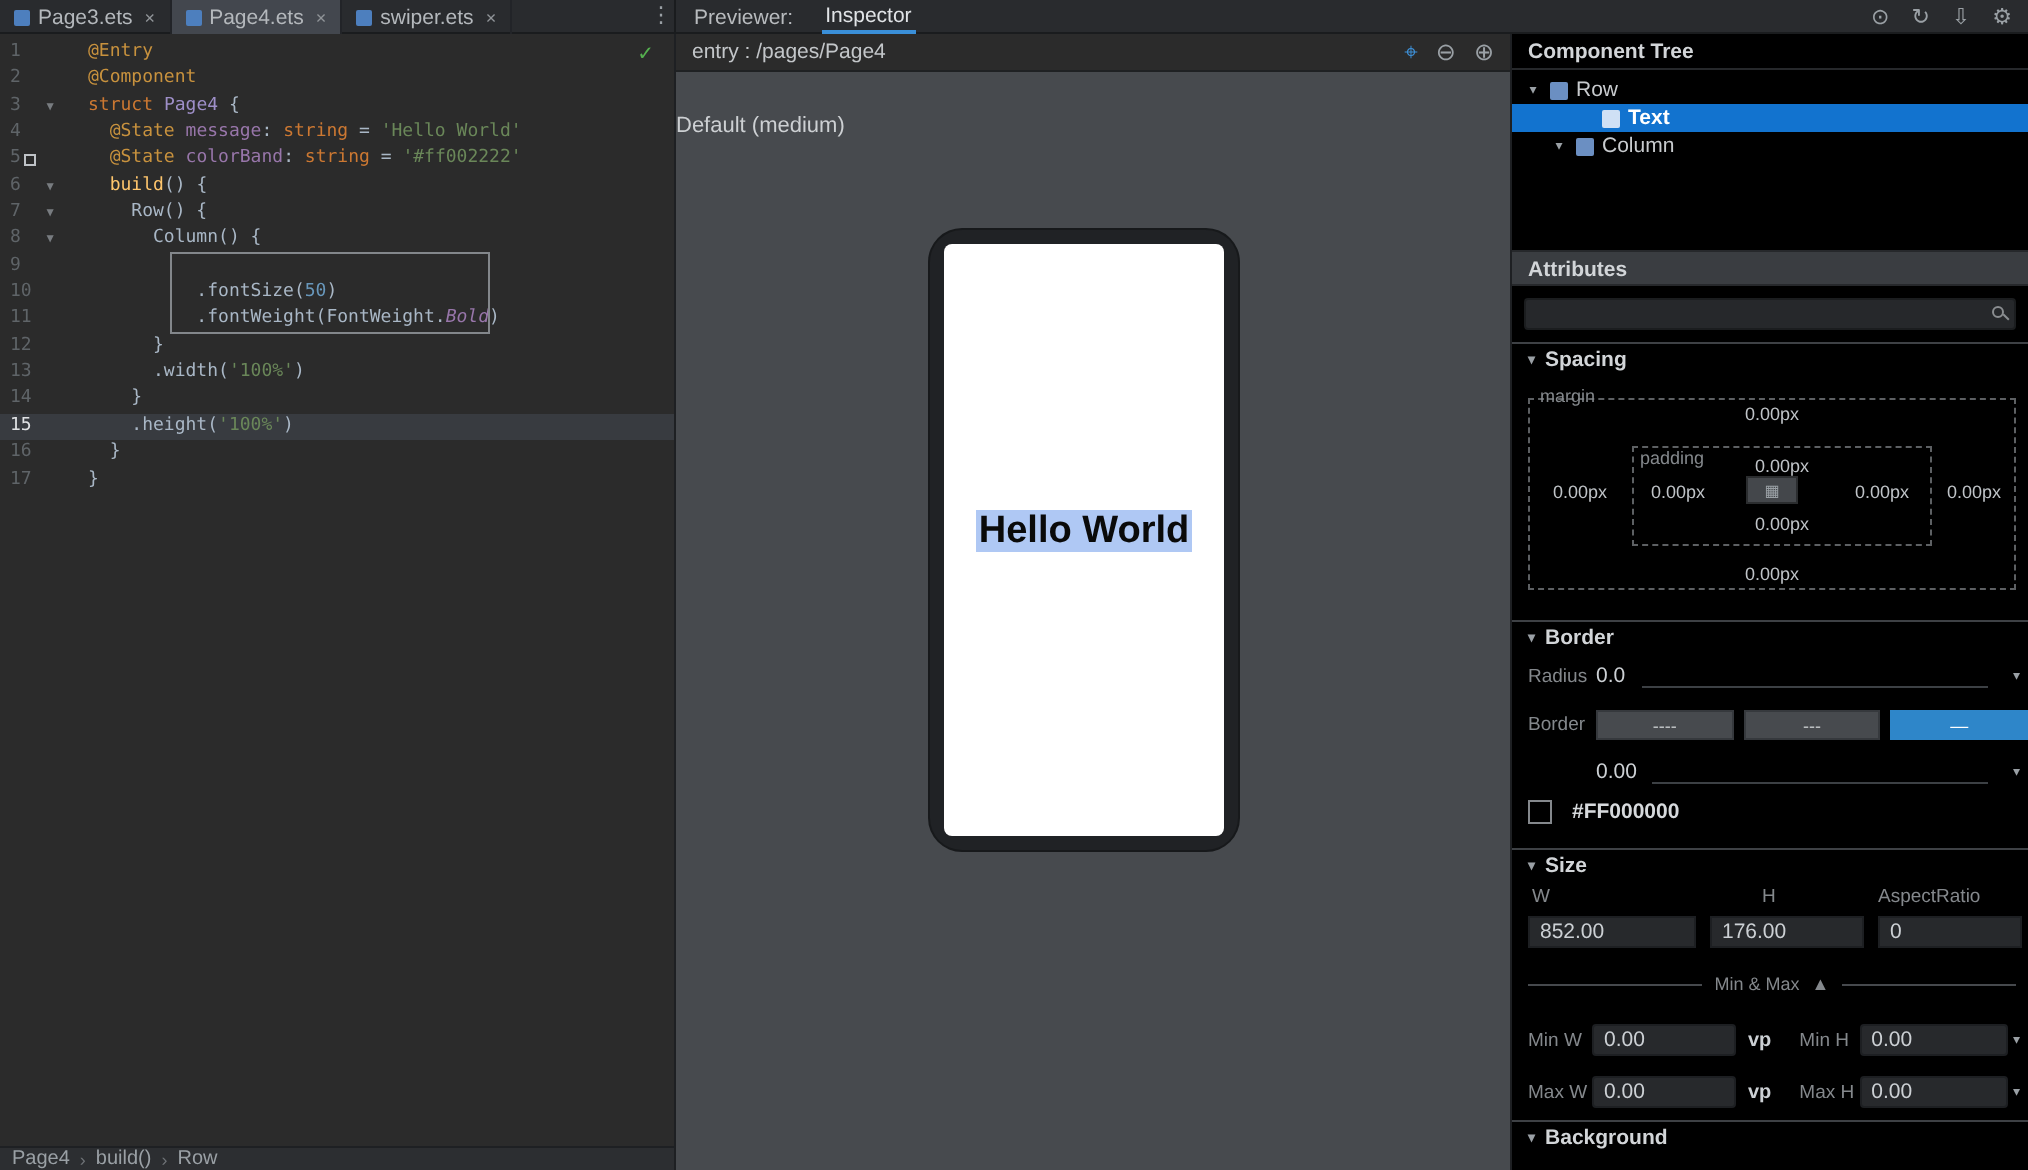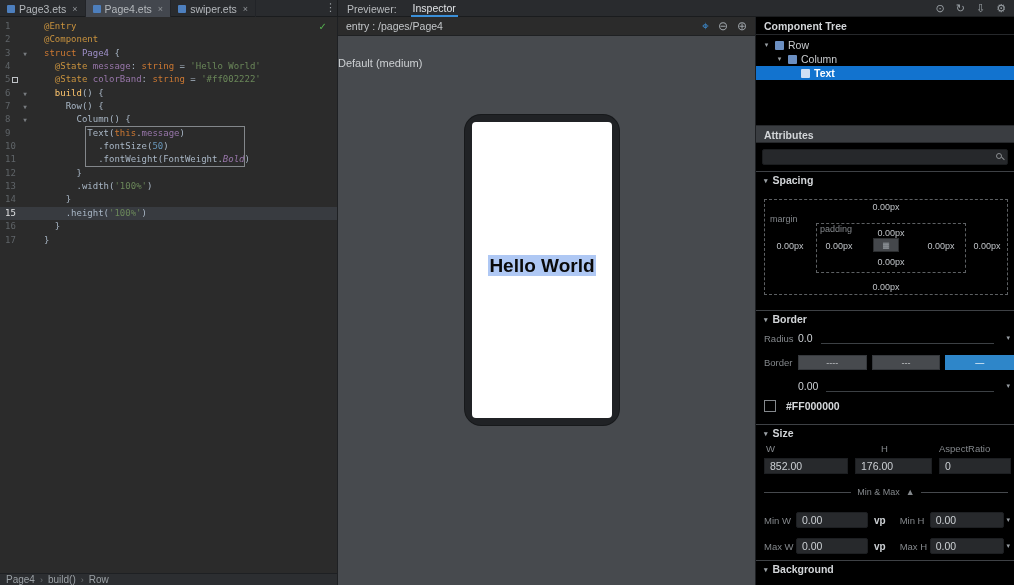--- a/index.html
+++ b/index.html
@@ -103,21 +103,21 @@
   .sec-head { position:absolute; left:0; right:0; height:16px; line-height:16px;
               padding-left:8px; color:#d2d5d8; font-weight:600; border-top:1px solid #3e4145; }
   .schev { color:#9aa0a5; font-size:7px; margin-right:5px; vertical-align:1px; }
   .s-spacing { top:154px; } .s-border { top:293px; } .s-size { top:407px; } .s-bg { top:543px; }
 
   
   .boxmodel { position:absolute; top:176px; left:8px; right:6px; height:108px; font-size:9px; }
   .bm-outer { position:absolute; left:0; right:0; top:6px; bottom:6px; border:1px dashed #5d6063; }
   .bm-inner { position:absolute; left:52px; right:42px; top:30px; bottom:28px; border:1px dashed #5d6063; }
   .bm-lab { position:absolute; color:#84888c; }
-  .lab-margin { left:6px; top:21px; }
+  .lab-margin { left:6px; top:0; }
   .lab-padding { left:56px; top:31px; }
   .bm-val { position:absolute; color:#bfc3c7; }
   .m-top { left:0; right:0; text-align:center; top:9px; }
   .p-top { left:52px; right:42px; text-align:center; top:35px; }
   .p-bottom { left:52px; right:42px; text-align:center; top:64px; }
   .m-bottom { left:0; right:0; text-align:center; bottom:9px; }
   .m-left { left:0; width:52px; text-align:center; top:48px; }
   .p-left { left:52px; width:46px; text-align:center; top:48px; }
   .p-right { right:44px; width:46px; text-align:center; top:48px; }
   .m-right { right:0; width:42px; text-align:center; top:48px; }
@@ -199,21 +199,21 @@
 <div class="editor">
   <div class="code">
       <div class="cl"><div class="gut"><span class="num">1</span><span class="fold"></span></div><div class="txt"><span class="tk-dec">@Entry</span></div></div>
       <div class="cl"><div class="gut"><span class="num">2</span><span class="fold"></span></div><div class="txt"><span class="tk-dec">@Component</span></div></div>
       <div class="cl"><div class="gut"><span class="num">3</span><span class="fold">▼</span></div><div class="txt"><span class="tk-kw">struct </span><span class="tk-type">Page4</span><span class="tk-pl"> {</span></div></div>
       <div class="cl"><div class="gut"><span class="num">4</span><span class="fold"></span></div><div class="txt"><span class="tk-pl">  </span><span class="tk-dec">@State</span><span class="tk-pl"> </span><span class="tk-fld">message</span><span class="tk-pl">: </span><span class="tk-kw">string</span><span class="tk-pl"> = </span><span class="tk-str">'Hello World'</span></div></div>
       <div class="cl"><div class="gut"><span class="num">5</span><span class="fold"></span><span class="sq"></span></div><div class="txt"><span class="tk-pl">  </span><span class="tk-dec">@State</span><span class="tk-pl"> </span><span class="tk-fld">colorBand</span><span class="tk-pl">: </span><span class="tk-kw">string</span><span class="tk-pl"> = </span><span class="tk-str">'#ff002222'</span></div></div>
       <div class="cl"><div class="gut"><span class="num">6</span><span class="fold">▼</span></div><div class="txt"><span class="tk-pl">  </span><span class="tk-fn">build</span><span class="tk-pl">() {</span></div></div>
       <div class="cl"><div class="gut"><span class="num">7</span><span class="fold">▼</span></div><div class="txt"><span class="tk-pl">    Row() {</span></div></div>
       <div class="cl"><div class="gut"><span class="num">8</span><span class="fold">▼</span></div><div class="txt"><span class="tk-pl">      Column() {</span></div></div>
-      <div class="cl"><div class="gut"><span class="num">9</span><span class="fold"></span></div><div class="txt"><span class="tk-pl">        Text(</span><span class="tk-kw">this</span><span class="tk-pl">.</span><span class="tk-fld">message</span><span class="tk-pl">)</span></div></div>
+      <div class="cl"><div class="gut"><span class="num">9</span><span class="fold"></span></div></div>
       <div class="cl"><div class="gut"><span class="num">10</span><span class="fold"></span></div><div class="txt"><span class="tk-pl">          .fontSize(</span><span class="tk-num">50</span><span class="tk-pl">)</span></div></div>
       <div class="cl"><div class="gut"><span class="num">11</span><span class="fold"></span></div><div class="txt"><span class="tk-pl">          .fontWeight(FontWeight.</span><span class="tk-const">Bold</span><span class="tk-pl">)</span></div></div>
       <div class="cl"><div class="gut"><span class="num">12</span><span class="fold"></span></div><div class="txt"><span class="tk-pl">      }</span></div></div>
       <div class="cl"><div class="gut"><span class="num">13</span><span class="fold"></span></div><div class="txt"><span class="tk-pl">      .width(</span><span class="tk-str">'100%'</span><span class="tk-pl">)</span></div></div>
       <div class="cl"><div class="gut"><span class="num">14</span><span class="fold"></span></div><div class="txt"><span class="tk-pl">    }</span></div></div>
       <div class="cl current"><div class="gut"><span class="num">15</span><span class="fold"></span></div><div class="txt"><span class="tk-pl">    .height(</span><span class="tk-str">'100%'</span><span class="tk-pl">)</span></div></div>
       <div class="cl"><div class="gut"><span class="num">16</span><span class="fold"></span></div><div class="txt"><span class="tk-pl">  }</span></div></div>
       <div class="cl"><div class="gut"><span class="num">17</span><span class="fold"></span></div><div class="txt"><span class="tk-pl">}</span></div></div>
     </div>
   <div class="inspect-box"></div>
@@ -247,29 +247,29 @@
 </div>
 
 <div class="inspector">
   <div class="ct-head">Component Tree</div>
   <div class="tree">
       <div class="tnode" style="padding-left: 6px;">
         <span class="tchev">▾</span>
         <span class="cicon"></span>
         <span>Row</span>
       </div>
+      <div class="tnode selected" style="padding-left: 32px;">
+        <span class="tchev"></span>
+        <span class="cicon"></span>
+        <span>Text</span>
+      </div>
       <div class="tnode" style="padding-left: 19px;">
         <span class="tchev">▾</span>
         <span class="cicon"></span>
         <span>Column</span>
-      </div>
-      <div class="tnode selected" style="padding-left: 32px;">
-        <span class="tchev"></span>
-        <span class="cicon"></span>
-        <span>Text</span>
       </div>
     </div>
 
   <div class="attr-head">Attributes</div>
   <div class="search">
     <input value="" style="">
     <span class="mag"></span>
   </div>
 
   <div class="sec-head s-spacing"><span class="schev">▾</span><span>Spacing</span></div>

